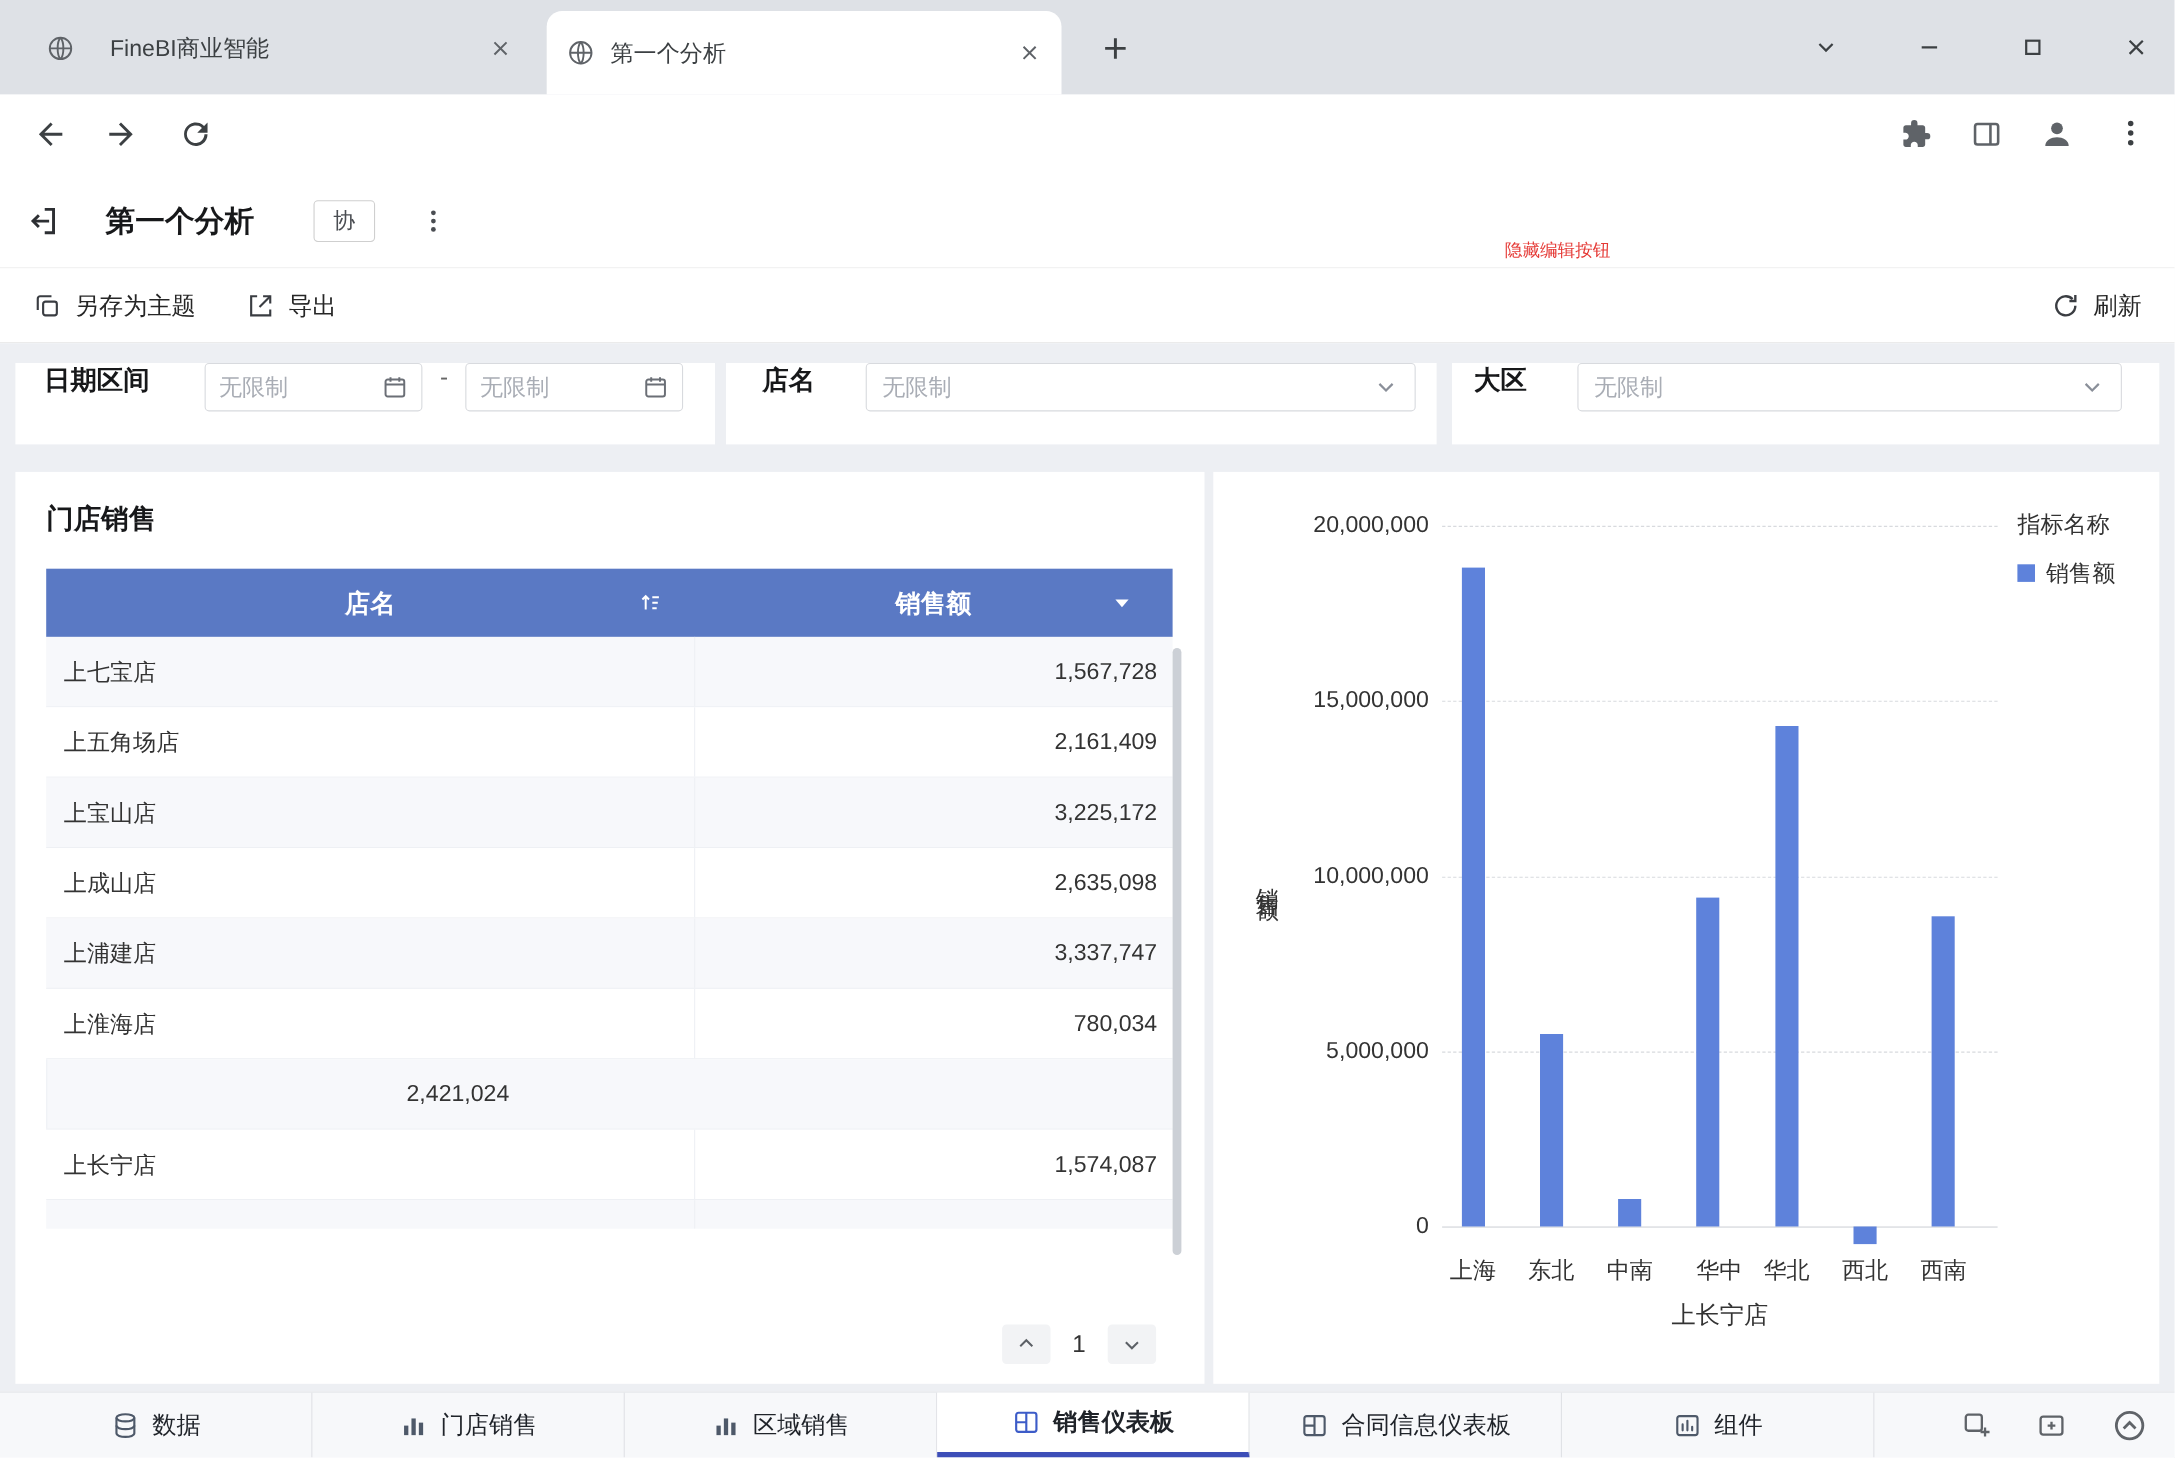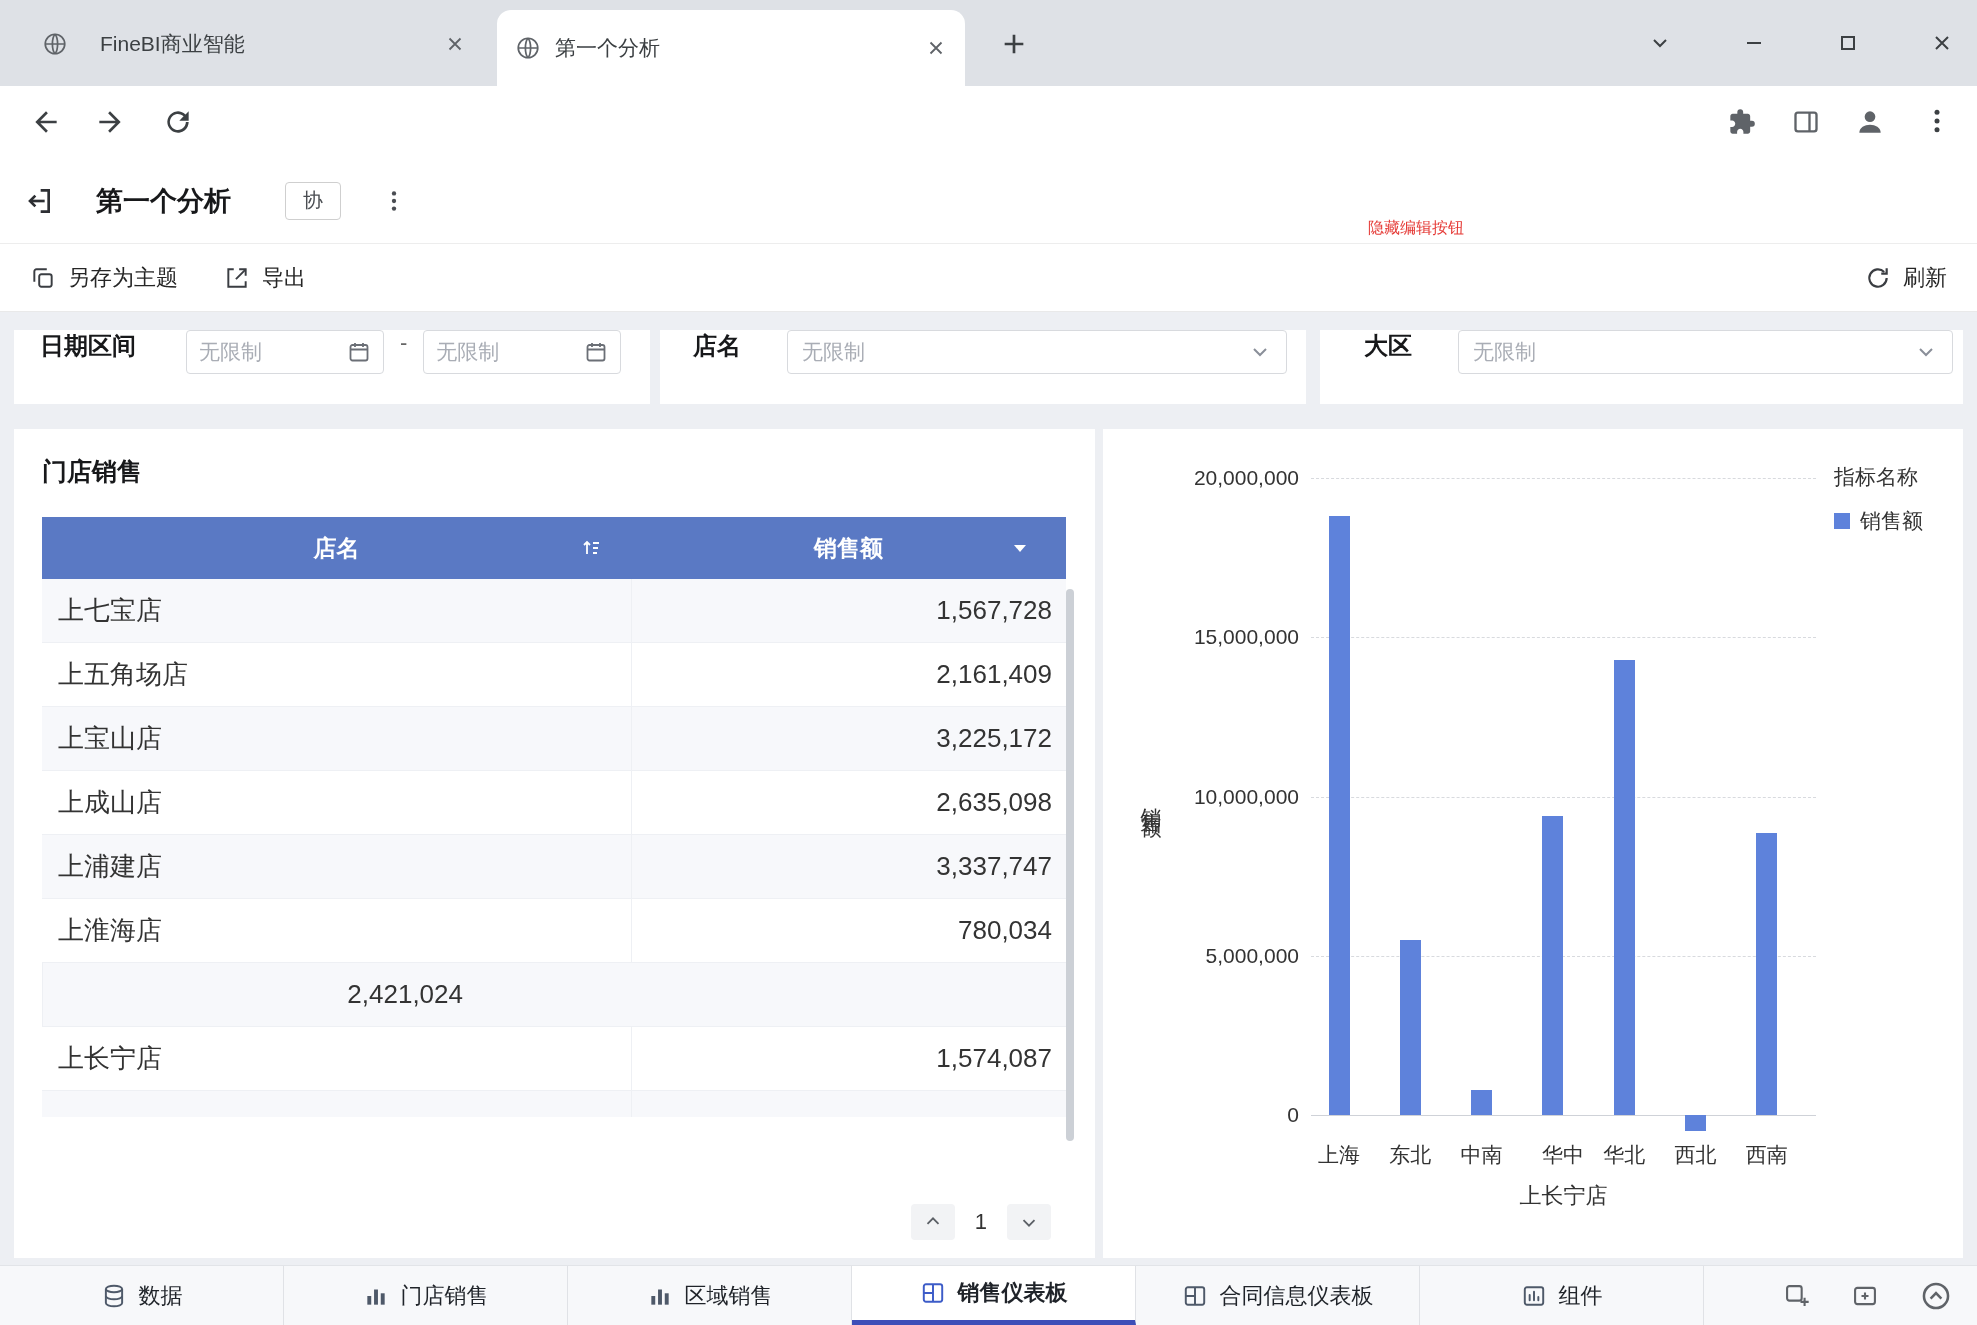--- a/index.html
+++ b/index.html
@@ -42,21 +42,21 @@
   .app-toolbar { position:absolute; left:0; top:244px; width:100%; height:68px; background:#fff; border-bottom:1px solid #e9e9e9; display:flex; align-items:center; padding:0 30px; gap:46px; }
   .tool { display:flex; align-items:center; gap:12px; font-size:22px; color:#262626; }
   .tool .icn { width:26px; height:26px; color:#3a3d42; }
   .tool.refresh { margin-left:auto; }
 
   
   .content { position:absolute; left:0; top:312px; width:100%; height:953px; background:#edeff3; }
   .card { position:absolute; top:18px; height:74px; background:#fff; display:flex; }
   .card1 { left:14px; width:636px; padding-left:26px; }
   .card2 { left:660px; width:646px; padding-left:33px; }
-  .card3 { left:1320px; width:643px; padding-left:44px; }
+  .card3 { left:1320px; width:643px; padding-left:20px; }
   .flabel { font-size:24px; font-weight:700; color:#17181a; }
   .card1 .flabel { margin-right:50px; }
   .card2 .flabel, .card3 .flabel { margin-right:46px; }
   .dinput { width:198px; height:44px; border:1px solid #d8dade; border-radius:4px; display:flex; align-items:center; padding:0 12px; background:#fff; }
   .dval { flex:1; font-size:21px; color:#a9adb5; }
   .cal { width:24px; height:24px; color:#6b6f76; }
   .dash { margin:0 16px; font-size:22px; color:#666; }
   .fselect { height:44px; border:1px solid #d8dade; border-radius:4px; display:flex; align-items:center; padding:0 14px; background:#fff; }
   .card2 .fselect { width:500px; }
   .card3 .fselect { width:495px; }
@@ -71,21 +71,21 @@
   .table { position:absolute; left:28px; top:88px; width:1024px; }
   .thead { display:flex; height:62px; background:var(--accent_header); color:#fff; }
   .th { position:relative; display:flex; align-items:center; justify-content:center; font-size:23px; font-weight:700; }
   .th1 { width:589px; }
   .th2 { width:435px; }
   .th .hic { position:absolute; width:24px; height:24px; color:#fff; }
   .th1 .hic { right:28px; }
   .th2 .hic { right:34px; }
   .trow { display:flex; height:64px; border-bottom:1px solid #eef0f4; background:#fff; }
   .trow:nth-child(odd) { background:#f7f8fb; }
-  .tcell { display:flex; align-items:center; font-size:26px; color:#333; }
+  .tcell { display:flex; align-items:center; font-size:21px; color:#333; }
   .tname { width:589px; padding-left:16px; }
   .tval  { width:435px; justify-content:flex-end; padding-right:14px; border-left:1px solid #eef0f4; }
   .trow.partial { height:26px; overflow:hidden; border-bottom:none; }
   .vscroll { position:absolute; left:1052px; top:160px; width:8px; height:552px; background:#ccd0d6; border-radius:4px; }
   .pager { position:absolute; right:44px; top:775px; display:flex; align-items:center; gap:20px; }
   .pgbtn { width:44px; height:36px; background:#f2f3f5; border-radius:4px; display:flex; align-items:center; justify-content:center; color:#5c6066; }
   .pgbtn .icn { width:22px; height:22px; }
   .pgnum { font-size:22px; color:#333; }
 
   

